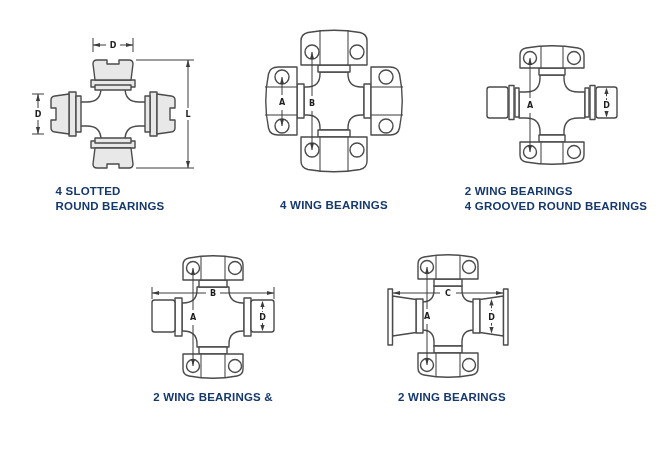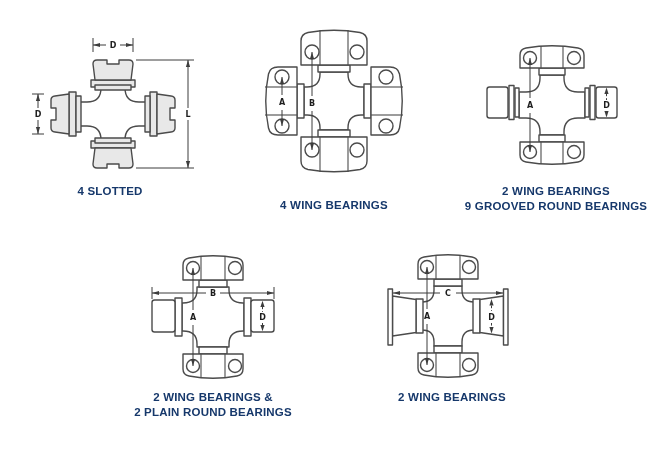--- a/index.html
+++ b/index.html
@@ -1,19 +1,19 @@
 <!DOCTYPE html>
 <html><head>
 <meta charset="utf-8">
 <style>
   html,body{margin:0;padding:0;background:#fff;}
   #canvas{position:relative;width:670px;height:450px;background:#ffffff;overflow:hidden;
           font-family:"Liberation Sans", sans-serif;}
   .figure{position:absolute;display:flex;flex-direction:column;align-items:center;}
-  .caption{text-align:center;font-weight:bold;font-size:11.5px;line-height:15px;
+  .caption{text-align:left;font-weight:bold;font-size:11.5px;line-height:15px;
            color:#16386b;letter-spacing:0.2px;white-space:nowrap;}
   
   .sh  {fill:#ffffff;stroke:#4b4b4b;stroke-width:1.4;stroke-linejoin:round;}
   .shg {fill:#e8e8e8;stroke:#4b4b4b;stroke-width:1.4;stroke-linejoin:round;}
   .dtl {fill:none;stroke:#4b4b4b;stroke-width:1.1;}
   .dim {fill:none;stroke:#3d3d3d;stroke-width:1;}
   .dimd{fill:none;stroke:#3d3d3d;stroke-width:1;stroke-dasharray:2.6,2;}
   .ah  {fill:#3d3d3d;stroke:none;}
   .dimtext{font-family:"DejaVu Sans", sans-serif;font-weight:bold;font-size:8px;fill:#1d1d1d;}
 </style>
@@ -70,20 +70,21 @@
         <line class="dim" x1="123" y1="146" x2="181" y2="146"></line>
         <line class="dim" x1="175" y1="38" x2="175" y2="86"></line>
         <line class="dim" x1="175" y1="98" x2="175" y2="146"></line>
         <polygon class="ah" points="175,38 172.9,45 177.1,45"></polygon>
         <polygon class="ah" points="175,146 172.9,139 177.1,139"></polygon>
         <text class="dimtext" x="175" y="95" text-anchor="middle">L</text>
       </g>
     </svg>
     <div class="caption" style="margin-left:-6px;">
       <div>4 SLOTTED</div>
+      <div>ROUND BEARINGS</div>
     </div>
   </div>
 
   <div class="figure" style="left:234px;top:16px;width:200px;">
     <svg width="200" height="160" viewBox="0 0 200 160">
       <g>
         <path class="sh" d="M 86,56 L 86,58 Q 86,71 73,71 L 70,71 L 70,99 L 73,99 Q 86,99 86,112 L 86,114 L 114,114 L 114,112 Q 114,99 127,99 L 130,99 L 130,71 L 127,71 Q 114,71 114,58 L 114,56 Z"></path>
         <rect class="sh" x="84" y="49" width="32" height="7"></rect>
         <rect class="sh" x="84" y="114" width="32" height="7"></rect>
         <rect class="sh" x="63" y="68" width="7" height="34"></rect>
@@ -179,21 +180,21 @@
       <g>
         <line class="dimd" x1="149.5" y1="69" x2="149.5" y2="80"></line>
         <line class="dimd" x1="149.5" y1="91" x2="149.5" y2="96"></line>
         <polygon class="ah" points="149.5,67.5 147.4,74 151.6,74"></polygon>
         <polygon class="ah" points="149.5,97.5 147.4,91 151.6,91"></polygon>
         <text class="dimtext" x="149.5" y="88" text-anchor="middle">D</text>
       </g>
     </svg>
     <div class="caption" style="margin-top:4px;margin-left:8px;">
       <div>2 WING BEARINGS</div>
-      <div>9 GROOVED ROUND BEARINGS</div>
+      <div>4 GROOVED ROUND BEARINGS</div>
     </div>
   </div>
 
   <div class="figure" style="left:113px;top:232px;width:200px;">
     <svg width="200" height="156" viewBox="0 0 200 156">
       <g>
         <path class="sh" d="M 84,55 L 84,58 Q 84,71 70,71 L 69,71 L 69,99 L 70,99 Q 84,99 84,112 L 84,115 L 116,115 L 116,112 Q 116,99 130,99 L 131,99 L 131,71 L 130,71 Q 116,71 116,58 L 116,55 Z"></path>
         <rect class="sh" x="86" y="48" width="28" height="7"></rect>
         <rect class="sh" x="86" y="115" width="28" height="7"></rect>
         <rect class="sh" x="62" y="66" width="7" height="38"></rect>
@@ -238,21 +239,20 @@
       <g>
         <line class="dimd" x1="149.5" y1="70" x2="149.5" y2="80"></line>
         <line class="dimd" x1="149.5" y1="91" x2="149.5" y2="98"></line>
         <polygon class="ah" points="149.5,68.8 147.4,75 151.6,75"></polygon>
         <polygon class="ah" points="149.5,99.2 147.4,93 151.6,93"></polygon>
         <text class="dimtext" x="149.5" y="88" text-anchor="middle">D</text>
       </g>
     </svg>
     <div class="caption" style="margin-top:2px;">
       <div>2 WING BEARINGS &amp;</div>
-      <div>2 PLAIN ROUND BEARINGS</div>
     </div>
   </div>
 
   <div class="figure" style="left:348px;top:232px;width:200px;">
     <svg width="200" height="156" viewBox="0 0 200 156">
       <g>
         <path class="sh" d="M 86,54 L 86,58 Q 86,70 74,70 L 74,98 Q 86,98 86,110 L 86,114 L 114,114 L 114,110 Q 114,98 126,98 L 126,70 Q 114,70 114,58 L 114,54 Z"></path>
         <rect class="sh" x="86" y="47" width="28" height="7"></rect>
         <rect class="sh" x="86" y="114" width="28" height="7"></rect>
         <rect class="sh" x="68" y="67" width="7" height="34"></rect>

